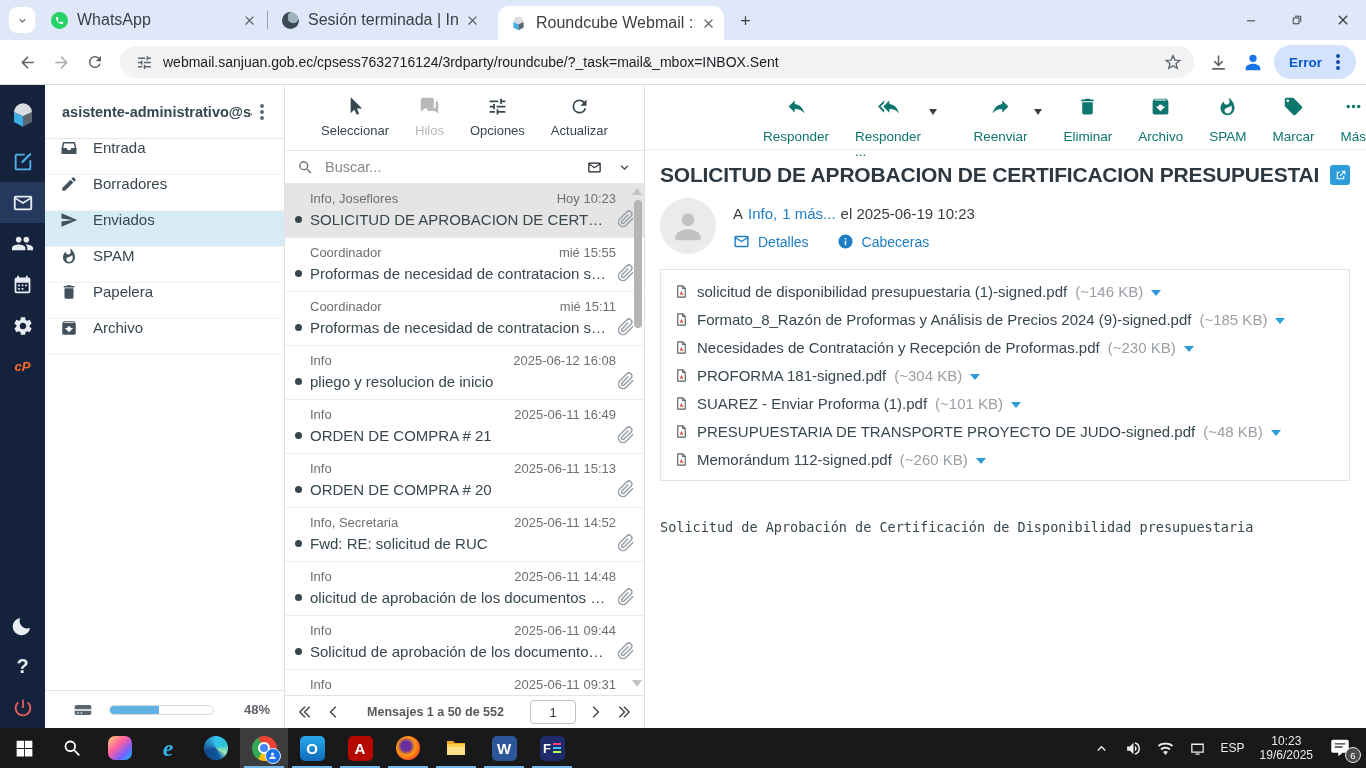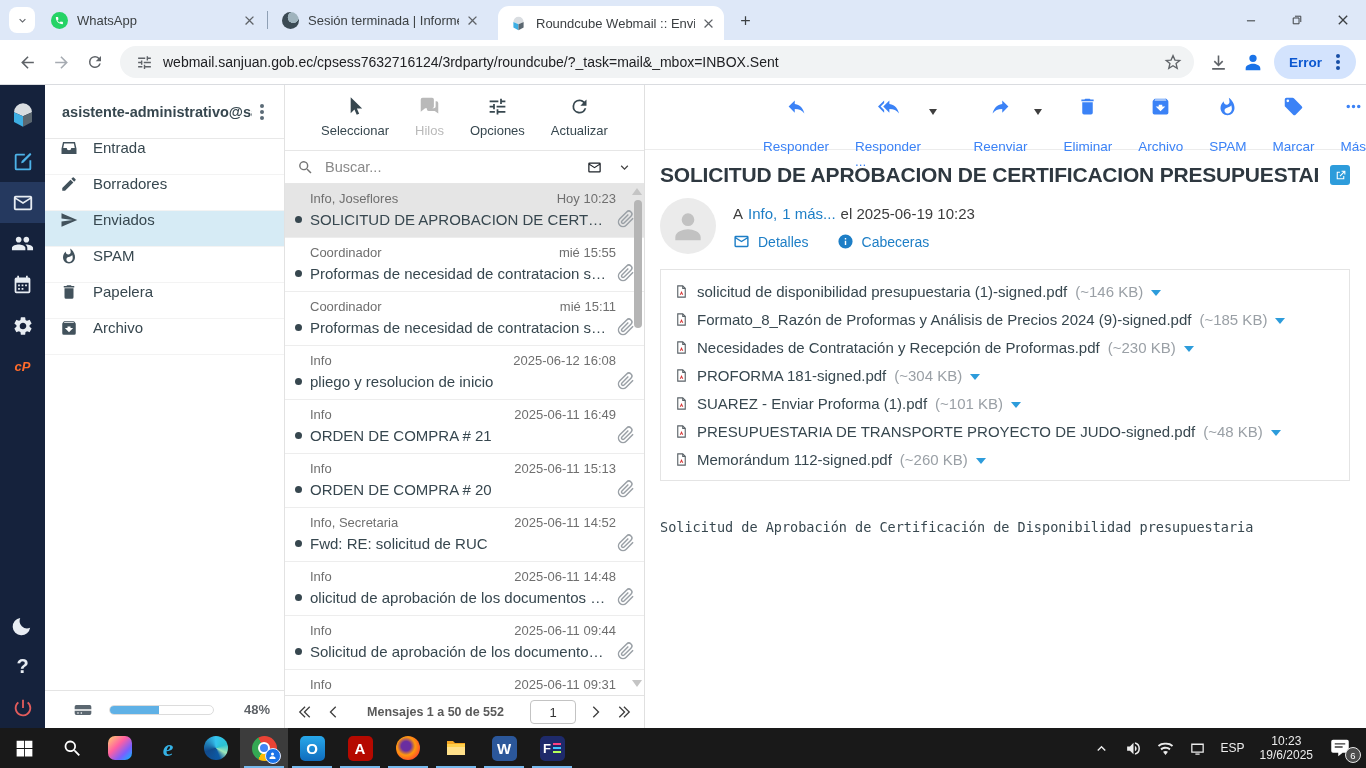--- a/index.html
+++ b/index.html
@@ -7,21 +7,21 @@
   .screen{position:relative;width:1366px;height:768px;overflow:hidden;background:#fff;
           font-family:"Liberation Sans",sans-serif;color:#37474f;}
   svg{display:block;}
   .hiddefs{position:absolute;width:0;height:0;overflow:hidden;}
 
   
   .tabstrip{height:40px;background:#dee8f8;display:flex;align-items:center;position:relative;}
   .tsearch{width:26px;height:26px;border-radius:8px;background:#fff;margin:0 4px 0 9px;
            display:flex;align-items:center;justify-content:center;color:#5f6368;}
   .tab{height:40px;display:flex;align-items:center;padding:0 8px 0 12px;width:226px;
-       color:#3c4043;font-size:13px;}
+       color:#3c4043;font-size:16px;}
   .tab .fav{width:17px;height:17px;margin-right:9px;flex:none;}
   .ttitle{flex:1;overflow:hidden;white-space:nowrap;}
   .tclose{width:15px;height:15px;color:#5f6368;flex:none;margin-left:6px;}
   .tab.active{background:#fff;border-radius:11px 11px 0 0;height:34px;align-self:flex-end;}
   .tabdiv{width:1px;height:18px;background:#8fa0b5;flex:none;margin:0 2px;}
   .newtab{width:26px;height:26px;display:flex;align-items:center;justify-content:center;
           color:#3c4043;margin-left:8px;}
   .wctrl{position:absolute;right:0;top:0;height:40px;display:flex;align-items:center;color:#3c4043;}
   .wbtn{width:46px;height:40px;display:flex;align-items:center;justify-content:center;}
   .wafav{border-radius:50%;background:#25d366;display:flex;align-items:center;justify-content:center;color:#fff;}
@@ -108,21 +108,21 @@
   .pic{width:16px;height:16px;color:#3f3f3f;}
   .flip{transform:scaleX(-1);}
   .psum{flex:1;text-align:center;font-size:12.5px;font-weight:700;color:#5a5a5a;}
   .pinput{width:46px;height:24px;border:1px solid #c3c3c3;border-radius:4px;text-align:center;
           font-size:13px;color:#333;font-family:"Liberation Sans",sans-serif;}
 
   
   .viewpane{flex:1;display:flex;flex-direction:column;background:#fff;min-width:0;}
   .vtoolbar{height:65px;display:flex;align-items:flex-start;gap:26px;padding:11px 0 0 118px;
             border-bottom:1px solid #ececec;flex:none;}
-  .vbtn{display:flex;flex-direction:column;align-items:center;gap:22px;color:#3b82f6;font-size:13.5px;position:relative;}
+  .vbtn{display:flex;flex-direction:column;align-items:center;gap:12px;color:#0f766e;font-size:13.5px;position:relative;}
   .caret{position:absolute;right:-15px;top:13px;width:0;height:0;
          border:4.5px solid transparent;border-top:6px solid #3f3f3f;border-bottom:none;}
   .vcontent{flex:1;padding:13px 16px 0 15px;overflow:hidden;}
   .subjrow{display:flex;align-items:center;gap:12px;}
   .subject{font-size:21px;font-weight:700;color:#2e3840;letter-spacing:-0.2px;
            white-space:nowrap;overflow:hidden;}
   .extlink{width:20px;height:20px;background:#2d9cdb;border-radius:3px;color:#fff;
            display:flex;align-items:center;justify-content:center;flex:none;}
   .mheader{display:flex;margin-top:11px;gap:17px;}
   .mavatar{width:56px;height:56px;border-radius:50%;background:#ebebeb;color:#c2c2c2;

